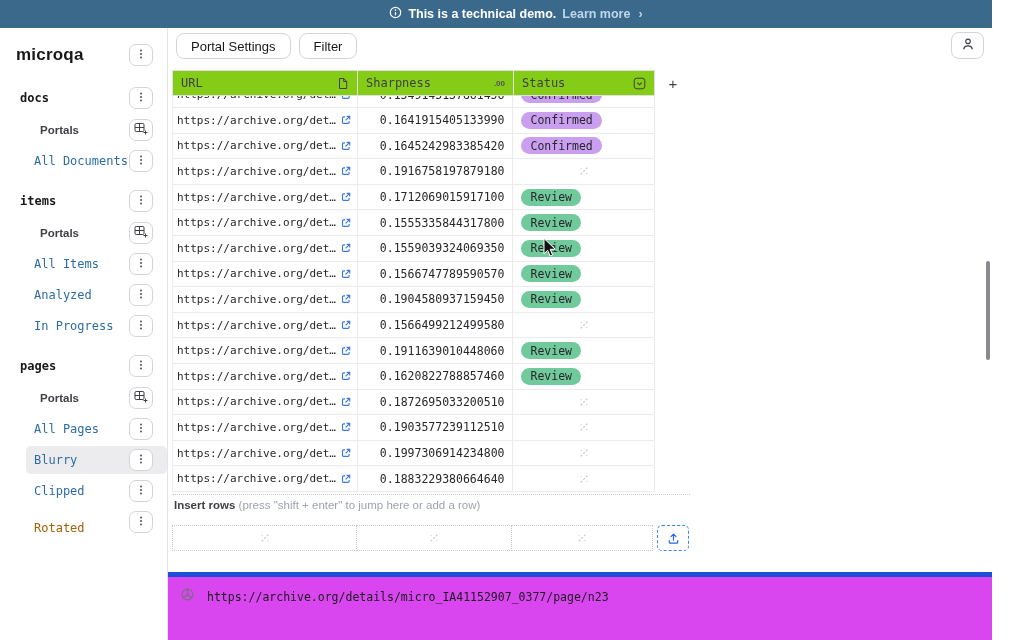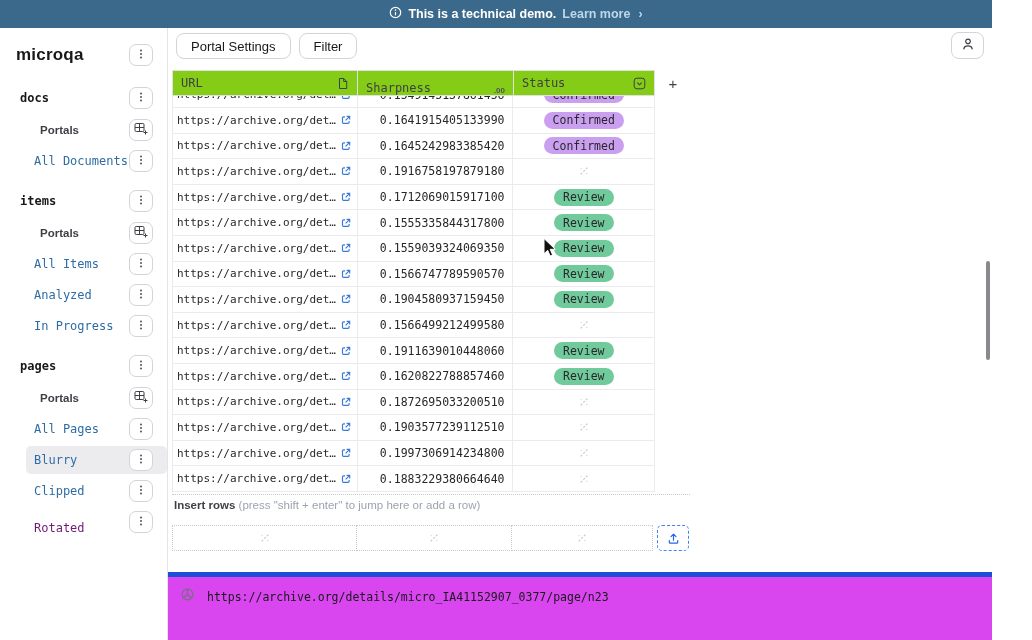--- a/index.html
+++ b/index.html
@@ -44,35 +44,35 @@
             border-radius:8px;background:#fff;display:flex;align-items:center;justify-content:center;cursor:pointer;}
 
   
   .table{position:absolute;left:4px;top:42px;}
   .thead{display:flex;height:26px;box-sizing:border-box;}
   .th{background:#84cc16;border:1px solid #e0e0e3;border-right:none;box-sizing:border-box;
       display:flex;align-items:center;justify-content:space-between;padding:0 8px;
       font-family:"DejaVu Sans Mono",monospace;font-size:12px;color:#3f3f46;}
   .th:nth-child(3){border-right:1px solid #e0e0e3;}
   .th-url{width:185px;}
-  .th-sharp{width:156px;align-items:flex-end;}
+  .th-sharp{width:156px;}
   .th-status{width:142px;}
   .th-add{width:36px;display:flex;align-items:center;justify-content:center;background:#fff;
           border:none;font-size:15px;color:#3f3f46;cursor:pointer;}
   .tbody{width:483px;overflow:hidden;}
   .t-row{display:flex;height:25.6px;box-sizing:border-box;border-bottom:1px solid #ebebee;
          border-left:1px solid #ebebee;align-items:center;background:#fff;}
   .partial-clip{height:12px;overflow:hidden;position:relative;}
   .partial-clip .t-row{position:absolute;bottom:0;left:0;width:483px;}
   .td{box-sizing:border-box;display:flex;align-items:center;height:100%;}
   .td-url{width:185px;border-right:1px solid #ebebee;padding:0 6px 0 4px;justify-content:space-between;gap:4px;}
   .td-url .u-txt{font-family:"DejaVu Sans Mono",monospace;font-size:11px;color:#27272a;white-space:nowrap;}
   .td-sharp{width:156px;border-right:1px solid #ebebee;justify-content:flex-end;padding-right:8px;
             font-family:"DejaVu Sans Mono",monospace;font-size:11.5px;color:#27272a;}
-  .td-status{width:142px;border-right:1px solid #ebebee;justify-content:center;}
+  .td-status{width:142px;border-right:1px solid #ebebee;padding-left:8px;}
   .td-status.empty{justify-content:center;padding-left:0;}
   .badge{display:inline-flex;align-items:center;height:17px;padding:0 9px;border-radius:9px;
          font-family:"DejaVu Sans Mono",monospace;font-size:11.5px;color:#27272a;}
 
   
   .insert-zone{position:absolute;left:4px;top:466px;width:518px;border-top:1px dotted #c9c9cd;}
   .insert-label{margin:4px 0 0 2px;font-size:11.5px;color:#9ca3af;height:16px;}
   .insert-label b{color:#3f3f46;font-weight:bold;}
   .insert-cells{display:flex;margin-top:10px;align-items:center;}
   .ins-cell{height:26px;box-sizing:border-box;border:1px dotted #c9c9cd;margin-right:-1px;
@@ -251,21 +251,21 @@
           <span class="lbl" style="color: rgb(46, 109, 164);">Clipped</span>
           <button class="icon-btn">
             <span><svg width="12" height="12" viewBox="0 0 12 12">
                 <circle cx="6" cy="2.6" r="1" fill="#52525b"></circle>
                 <circle cx="6" cy="6" r="1" fill="#52525b"></circle>
                 <circle cx="6" cy="9.4" r="1" fill="#52525b"></circle>
               </svg></span>
           </button>
         </div>
         <div class="side-row kind-link">
-          <span class="lbl" style="color: #701a75; margin-top: 12px;">Rotated</span>
+          <span class="lbl" style="color: #a16207; margin-top: 12px;">Rotated</span>
           <button class="icon-btn">
             <span><svg width="12" height="12" viewBox="0 0 12 12">
                 <circle cx="6" cy="2.6" r="1" fill="#52525b"></circle>
                 <circle cx="6" cy="6" r="1" fill="#52525b"></circle>
                 <circle cx="6" cy="9.4" r="1" fill="#52525b"></circle>
               </svg></span>
           </button>
         </div>
       </div>
   </div>

